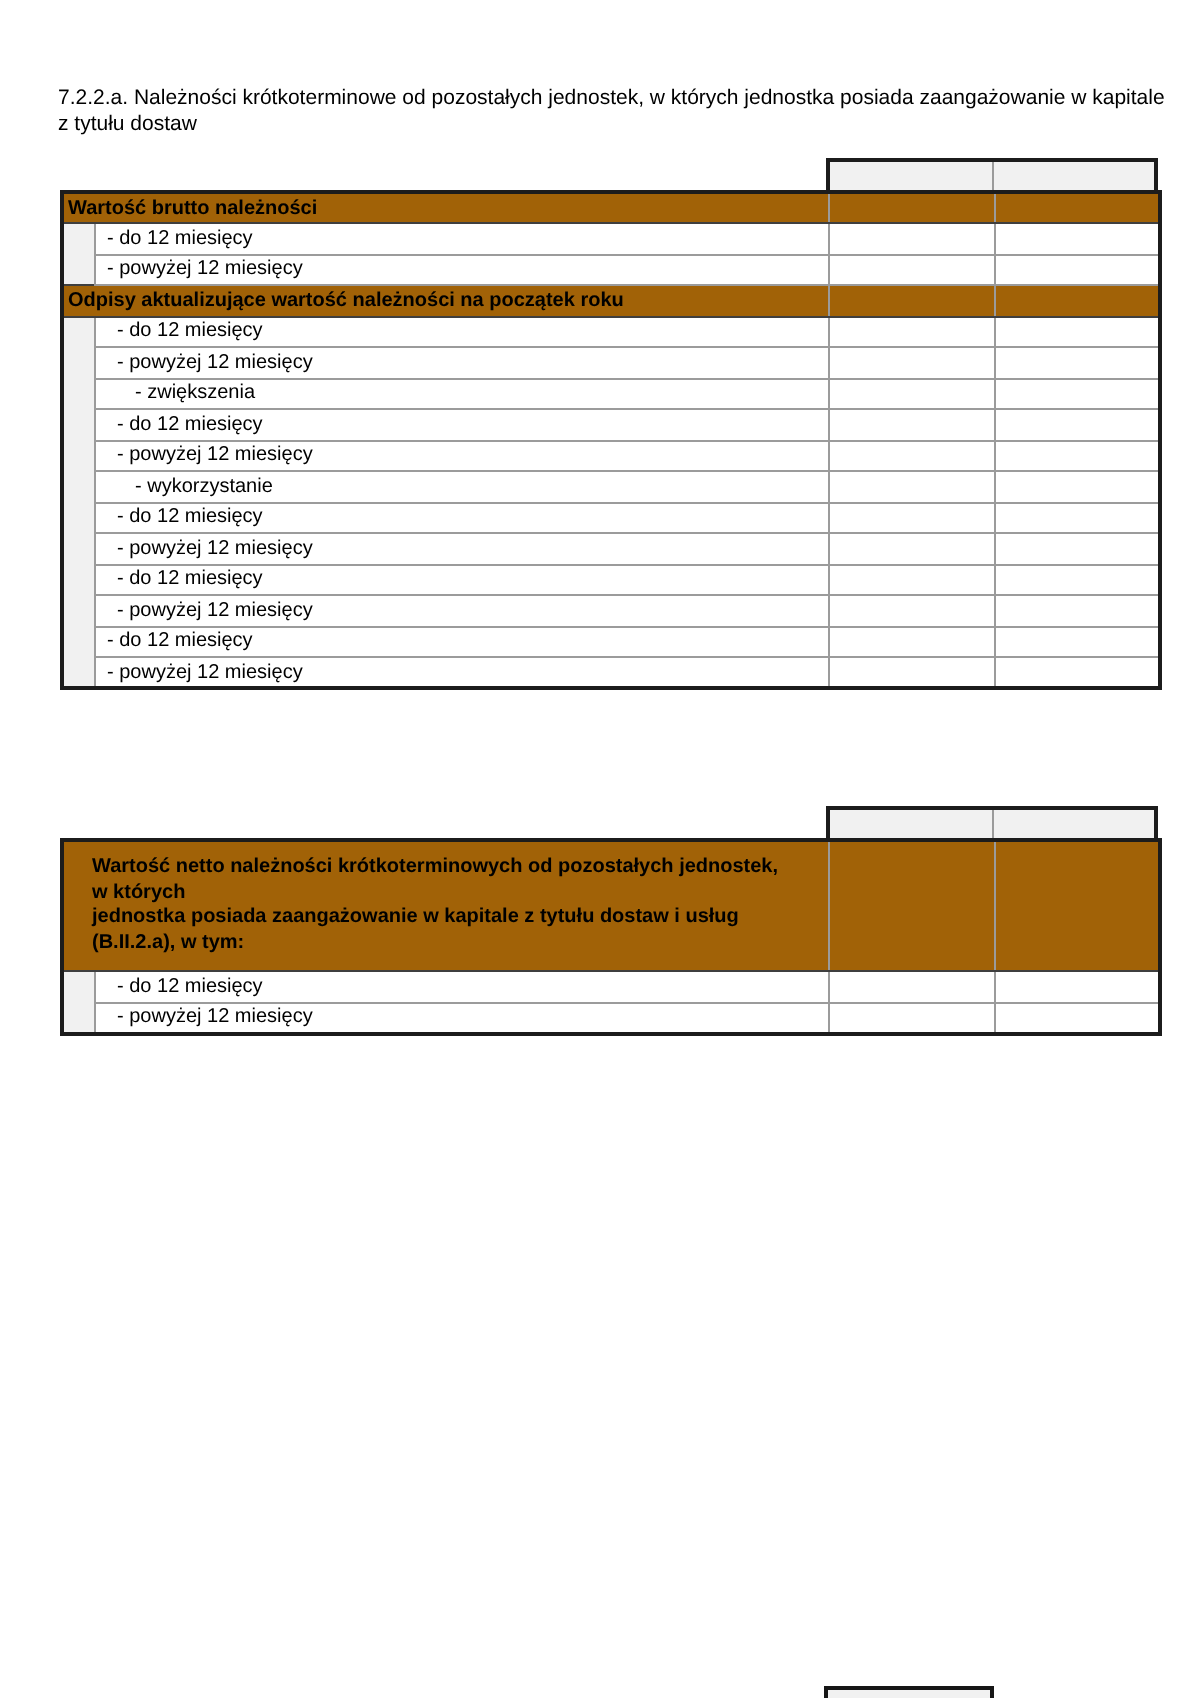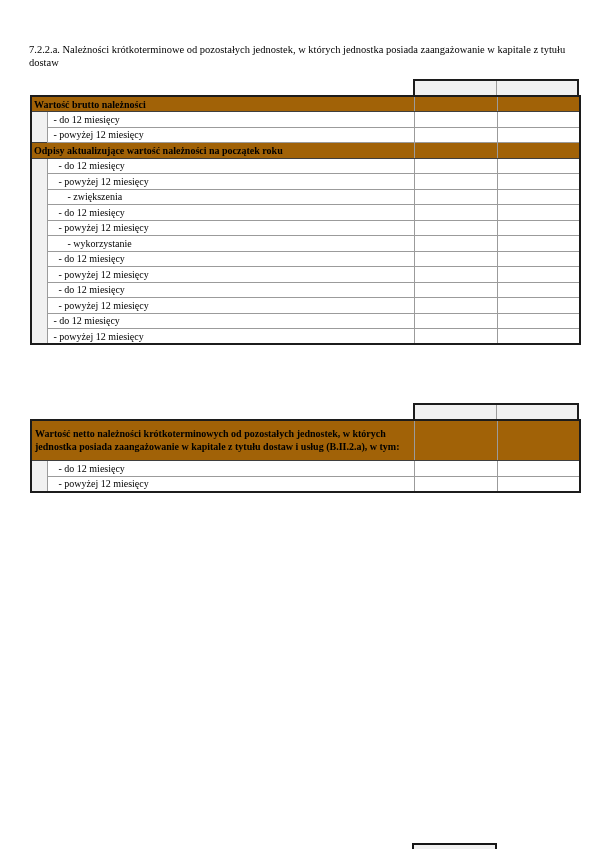--- a/index.html
+++ b/index.html
@@ -1,19 +1,19 @@
 <!DOCTYPE html>
 <html><head>
 <meta charset="utf-8">
 <style>
   * { margin:0; padding:0; box-sizing:border-box; }
   html,body { background:#ffffff; }
   .page {
     position:relative; width:600px; height:849px; background:#ffffff;
-    font-family:Liberation Serif, serif; color:#000; overflow:hidden;
+    font-family:Liberation Sans, sans-serif; color:#000; overflow:hidden;
   }
   .title {
     position:absolute; left:29px; top:43px; width:554px;
     font-size:10.5px; line-height:13px;
   }
   .title-l2 { padding-left:13px; }
 
   .hdrbox {
     position:absolute; left:413px; width:166px; display:flex;
     background:#f1f1f1; border:2px solid #1c1c1c; border-bottom:none;
@@ -37,21 +37,21 @@
   tr.sec td {
     background:#a16207; font-weight:bold;
     border-top:1px solid #3f3f3f; border-bottom:1px solid #3f3f3f;
   }
   td.seclabel { padding-left:2px; }
   td.gut { background:#f1f1f1; border-top:none; border-bottom:none; }
   td.lab.ind1 { padding-left:20px; }
   td.lab.ind2 { padding-left:6px; }
   td.lab.ind3 { padding-left:11px; }
 
-  .t2 tr.sec td.seclabel { white-space:normal; padding:7px 3px; height:auto; }
+  .t2 tr.sec td.seclabel { white-space:normal; padding:7px 14px; height:auto; }
   .t2 tr.sec td.seclabel div { line-height:12.5px; }
 
   .sliver {
     position:absolute; left:412px; top:843px; width:85px; height:6px;
     background:#f1f1f1; border:2px solid #161616; border-bottom:none;
   }
 </style>
 </head>
 <body>
 

